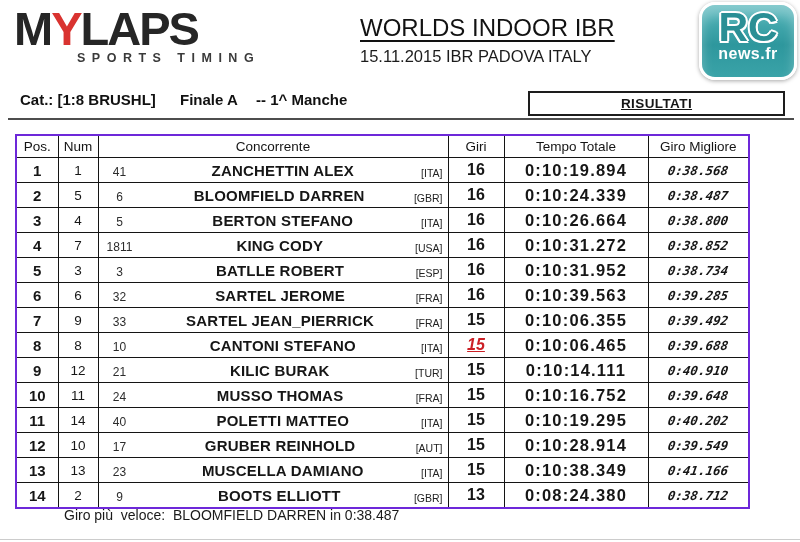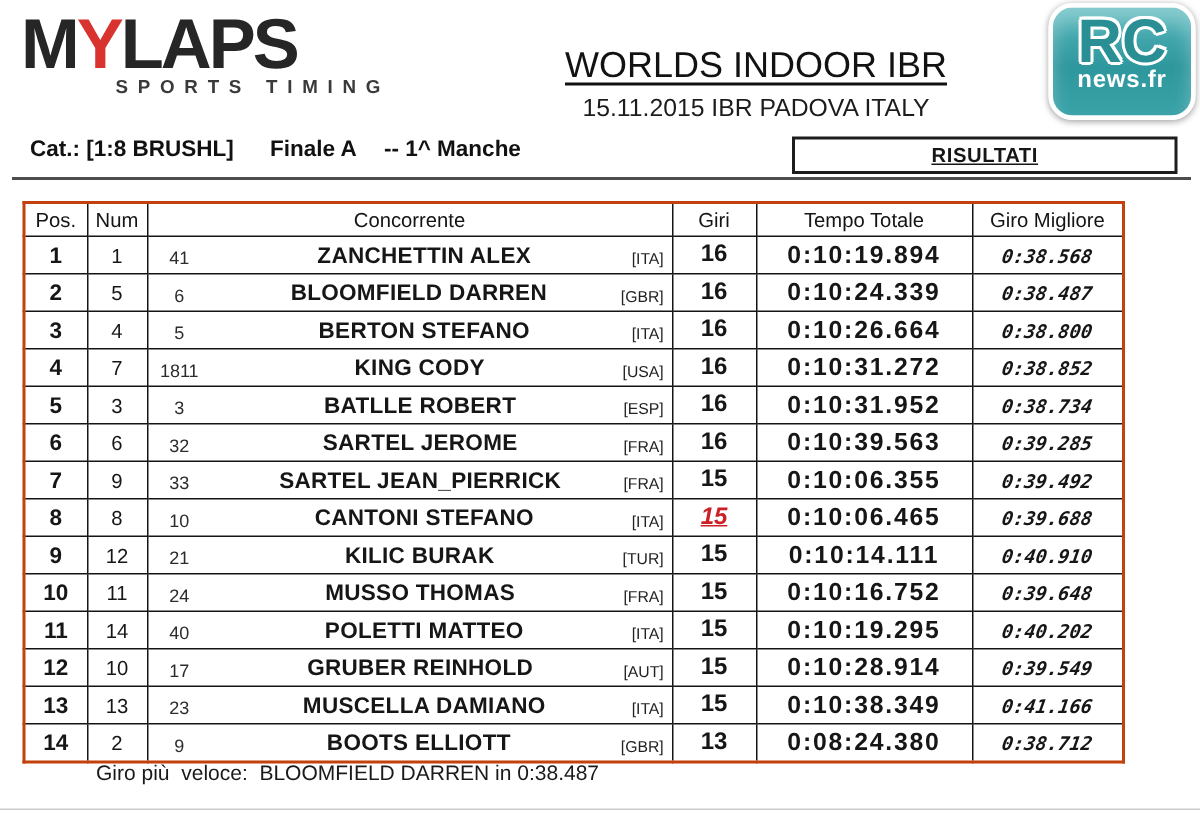--- a/index.html
+++ b/index.html
@@ -6,21 +6,21 @@
   body{font-family:"Liberation Sans","DejaVu Sans",sans-serif;color:#161616;}
   #page{position:relative;width:800px;height:542px;background:#ffffff;overflow:hidden;}
 
   
   .mylaps{position:absolute;left:14px;top:4px;}
   .mylaps-word{font-size:47px;font-weight:800;letter-spacing:-2px;color:#262626;line-height:50px;}
   .mylaps-word .y{color:#d93330;}
   .mylaps-sub{font-size:12.5px;font-weight:700;letter-spacing:6.5px;color:#3a3a3a;margin-left:63px;margin-top:-3px;}
 
   
-  .title-block{position:absolute;left:344px;top:14px;width:320px;text-align:center;margin-top:16px;}
+  .title-block{position:absolute;left:360px;top:14px;width:320px;text-align:left;}
   .event-title{font-size:24px;font-weight:400;color:#121212;text-decoration:underline;text-underline-offset:4px;}
   .event-subtitle{font-size:16.5px;font-weight:400;color:#1c1c1c;margin-top:5px;}
 
   
   .rc-badge{position:absolute;right:3px;top:2px;width:92px;height:72px;border-radius:16px;
     background:linear-gradient(180deg,#55b6bb 0%,#2e979d 55%,#3aa3a8 100%);
     border:3px solid #fff;box-shadow:0 1px 4px rgba(0,0,0,.35), inset 0 10px 12px rgba(255,255,255,.30);}
   .rc-top{font-size:41px;font-weight:800;color:#2a8f95;text-align:center;line-height:40px;margin-top:2px;
     text-shadow:-2px 0 0 #fff,2px 0 0 #fff,0 -2px 0 #fff,0 2px 0 #fff,-1.5px -1.5px 0 #fff,1.5px 1.5px 0 #fff,-1.5px 1.5px 0 #fff,1.5px -1.5px 0 #fff;}
   .rc-bottom{font-size:16px;font-weight:800;color:#ffffff;text-align:center;margin-top:-2px;letter-spacing:.5px;}
@@ -29,21 +29,21 @@
   .cat-row{position:absolute;left:20px;top:91px;font-size:15px;font-weight:700;color:#111;}
   .cat-row span{margin-right:0;}
   .cat-gap1{display:inline-block;width:20px;}
   .cat-gap2{display:inline-block;width:14px;}
   .results-btn{position:absolute;left:528px;top:91px;width:253px;height:21px;border:2px solid #1d1d1d;
     display:flex;align-items:center;justify-content:center;font-size:13.5px;font-weight:700;
     letter-spacing:.4px;background:#fff;cursor:pointer;text-decoration:underline;}
   .head-rule{position:absolute;left:8px;top:118px;width:786px;height:2px;background:#4d4d4d;}
 
   
-  table.results{position:absolute;left:15px;top:134px;border-collapse:collapse;table-layout:fixed;width:733px;background:#fff;border:2px solid #c2410c;}
+  table.results{position:absolute;left:15px;top:134px;border-collapse:collapse;table-layout:fixed;width:733px;background:#fff;border:2px solid #6d28d9;}
   table.results th, table.results td{border:1.5px solid #141414;padding:0;overflow:hidden;white-space:nowrap;}
   table.results th{height:21px;font-size:13.5px;font-weight:400;color:#141414;text-align:center;}
   table.results td{height:24px;text-align:center;vertical-align:middle;}
   td.c-pos{font-size:15px;font-weight:700;}
   td.c-num{font-size:13.5px;font-weight:400;}
   td.c-conc{text-align:left;}
   .conc-wrap{display:flex;align-items:flex-end;width:100%;}
   .car-no{flex:0 0 42px;text-align:center;font-size:12px;color:#2c2c2c;}
   .drv-name{flex:1 1 auto;font-size:15px;font-weight:700;letter-spacing:.2px;padding-left:4px;}
   .drv-nat{flex:0 0 auto;font-size:10.5px;color:#222;padding-right:5px;}

